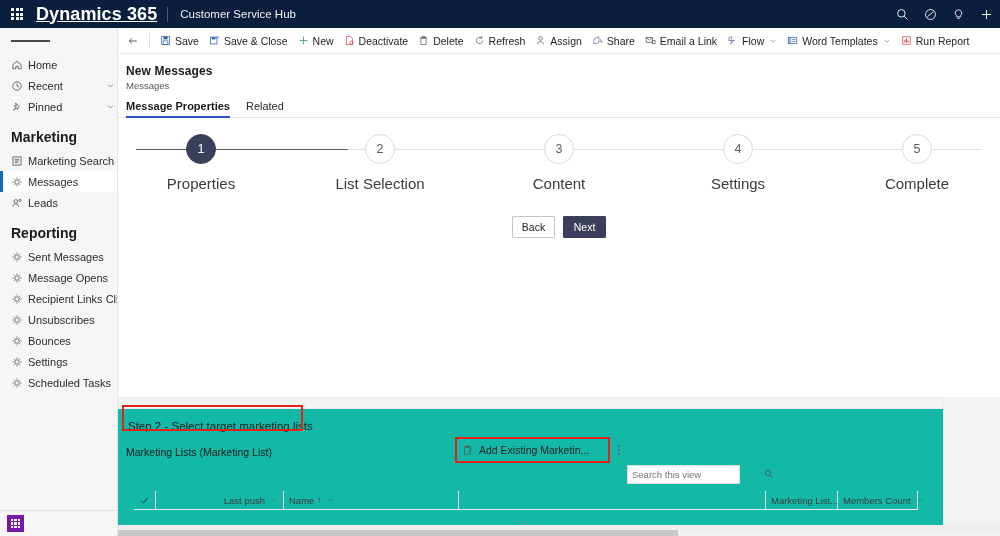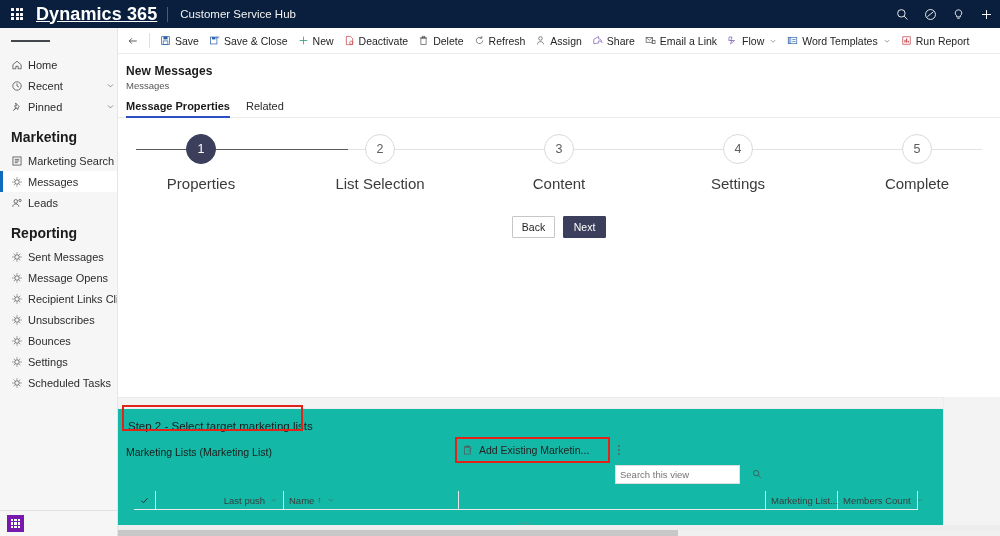--- a/index.html
+++ b/index.html
@@ -284,21 +284,21 @@
   .sg-more {
     width: 16px; height: 18px;
     display: flex; flex-direction: column; align-items: center; justify-content: center;
     cursor: pointer; margin-left: 18px;
   }
   .sg-more i { width: 2px; height: 2px; background: #616161; border-radius: 50%; margin: 0.8px 0; display: block; }
 
   .searchbox {
     position: absolute;
     right: 260px; top: 68px;
-    width: 125px; height: 19px;
+    width: 113px; height: 19px;
     border: 1px solid #dedede;
     display: flex; align-items: center;
     padding: 0 4px;
     background: #fff;
   }
   .searchbox input {
     border: none; outline: none; flex: 1;
     font-size: 9.5px; color: #3b3b3b;
     font-family: "Liberation Sans", sans-serif;
     background: transparent;

